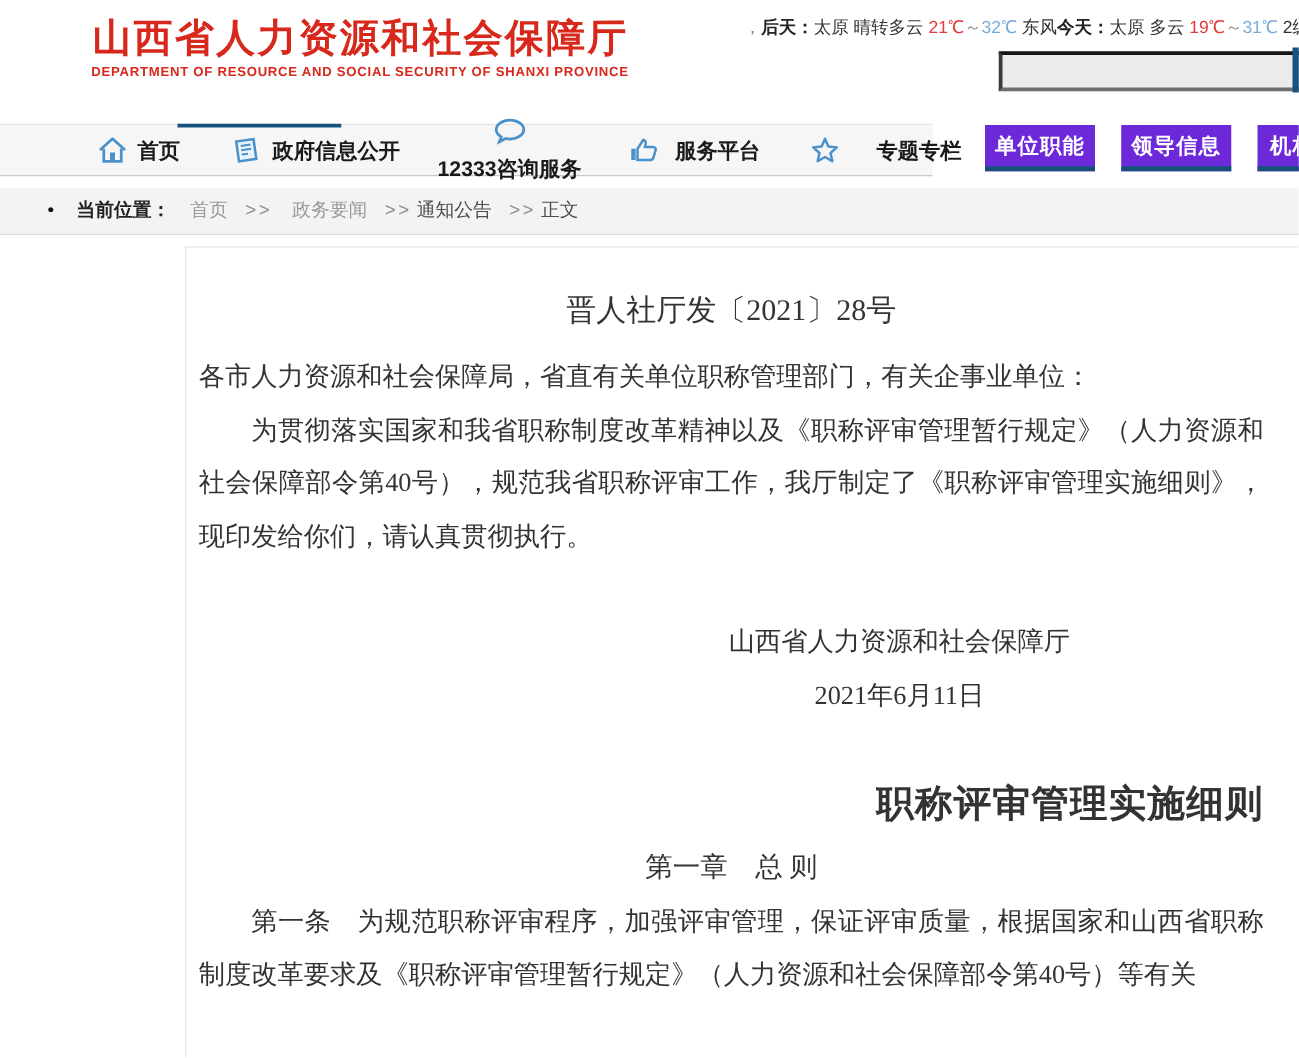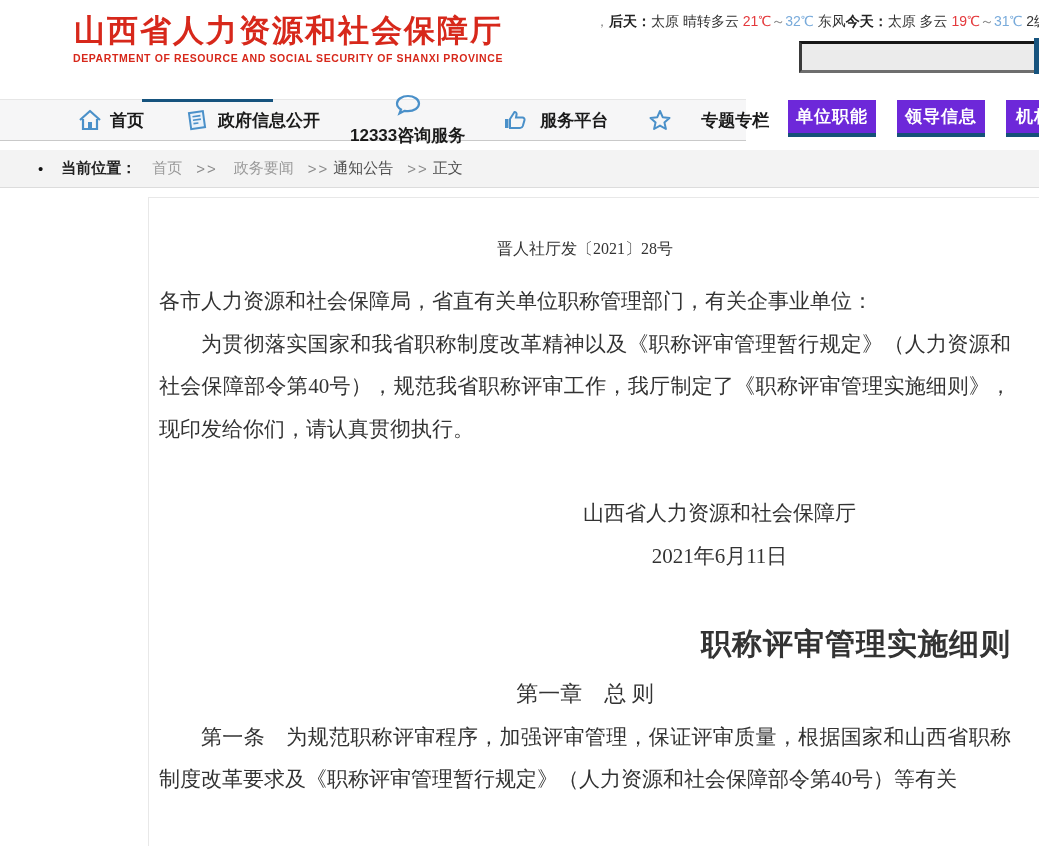--- a/index.html
+++ b/index.html
@@ -93,21 +93,21 @@
     border:1px solid #e8e8e8;border-right:none;border-bottom:none;
     font-family:"Liberation Serif","DejaVu Serif",serif;color:#333;
     padding:28px 0 0 10px;box-sizing:border-box;
   }
   .doc-content{width:852px;}
   .doc-title{
     font-size:30px;font-weight:bold;text-align:center;
     line-height:40px;letter-spacing:1px;
   }
   .doc-number{
-    font-size:16px;text-align:center;line-height:34px;margin-top:6px;
+    font-size:24px;text-align:center;line-height:34px;margin-top:6px;
   }
   .doc-par{
     font-size:21px;line-height:42.5px;text-align:justify;
     margin:0;
   }
   .doc-salutation{margin-top:14px;}
   .indent{text-indent:2em;}
   .sign-block{
     margin-top:42px;margin-left:auto;margin-right:155px;
     width:fit-content;text-align:center;

